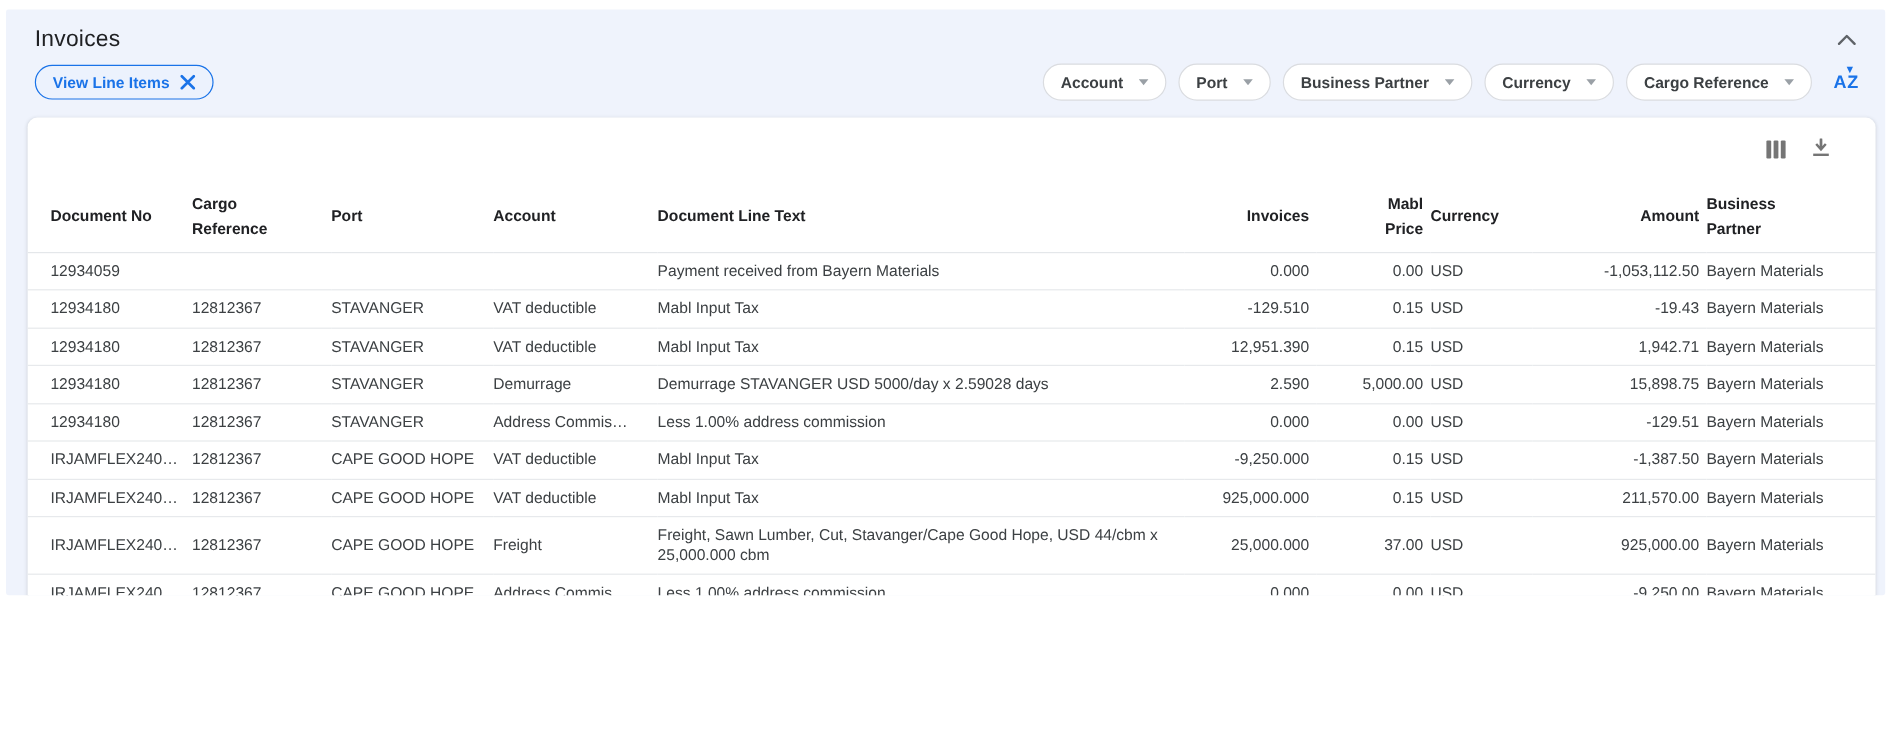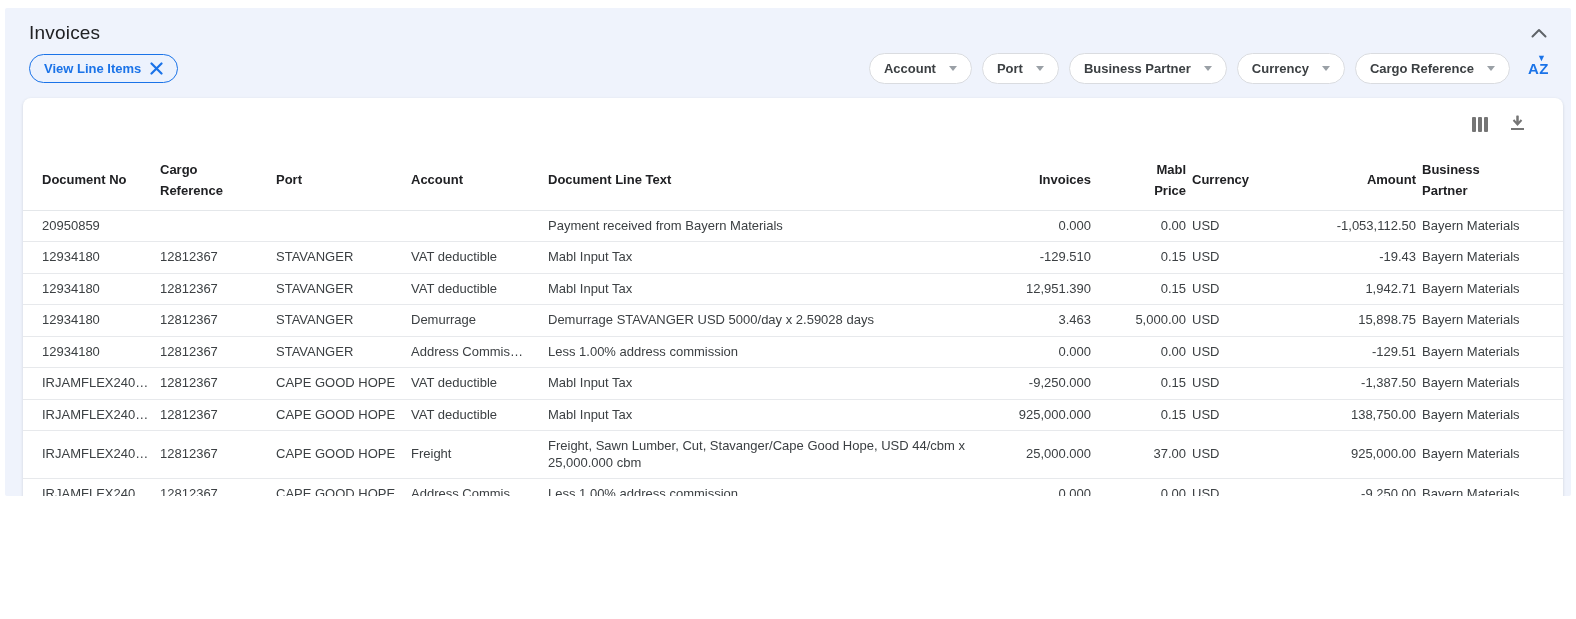--- a/index.html
+++ b/index.html
@@ -176,21 +176,21 @@
           <th><span class="wrap">Document Line Text</span></th>
           <th class="r"><span class="wrap">Invoices</span></th>
           <th class="r w-unit"><span class="wrap">Mabl Price</span></th>
           <th><span class="wrap">Currency</span></th>
           <th class="r"><span class="wrap">Amount</span></th>
           <th class="w-bp"><span class="wrap">Business Partner</span></th>
         </tr>
       </thead>
       <tbody id="table-body">
           <tr>
-            <td>20950859</td>
+            <td>12934059</td>
             <td></td>
             <td></td>
             <td></td>
             <td class="wrap-cell">Payment received from Bayern Materials</td>
             <td class="r">0.000</td>
             <td class="r">0.00</td>
             <td>USD</td>
             <td class="r">-1,053,112.50</td>
             <td>Bayern Materials</td>
           </tr>
@@ -217,21 +217,21 @@
             <td>USD</td>
             <td class="r">1,942.71</td>
             <td>Bayern Materials</td>
           </tr>
           <tr>
             <td>12934180</td>
             <td>12812367</td>
             <td>STAVANGER</td>
             <td>Demurrage</td>
             <td class="wrap-cell">Demurrage STAVANGER USD 5000/day x 2.59028 days</td>
-            <td class="r">3.463</td>
+            <td class="r">2.590</td>
             <td class="r">5,000.00</td>
             <td>USD</td>
             <td class="r">15,898.75</td>
             <td>Bayern Materials</td>
           </tr>
           <tr>
             <td>12934180</td>
             <td>12812367</td>
             <td>STAVANGER</td>
             <td>Address Commis…</td>
@@ -256,21 +256,21 @@
           </tr>
           <tr>
             <td>IRJAMFLEX240004</td>
             <td>12812367</td>
             <td>CAPE GOOD HOPE</td>
             <td>VAT deductible</td>
             <td class="wrap-cell">Mabl Input Tax</td>
             <td class="r">925,000.000</td>
             <td class="r">0.15</td>
             <td>USD</td>
-            <td class="r">138,750.00</td>
+            <td class="r">211,570.00</td>
             <td>Bayern Materials</td>
           </tr>
           <tr>
             <td>IRJAMFLEX240004</td>
             <td>12812367</td>
             <td>CAPE GOOD HOPE</td>
             <td>Freight</td>
             <td class="wrap-cell">Freight, Sawn Lumber, Cut, Stavanger/Cape Good Hope, USD 44/cbm x 25,000.000 cbm</td>
             <td class="r">25,000.000</td>
             <td class="r">37.00</td>

